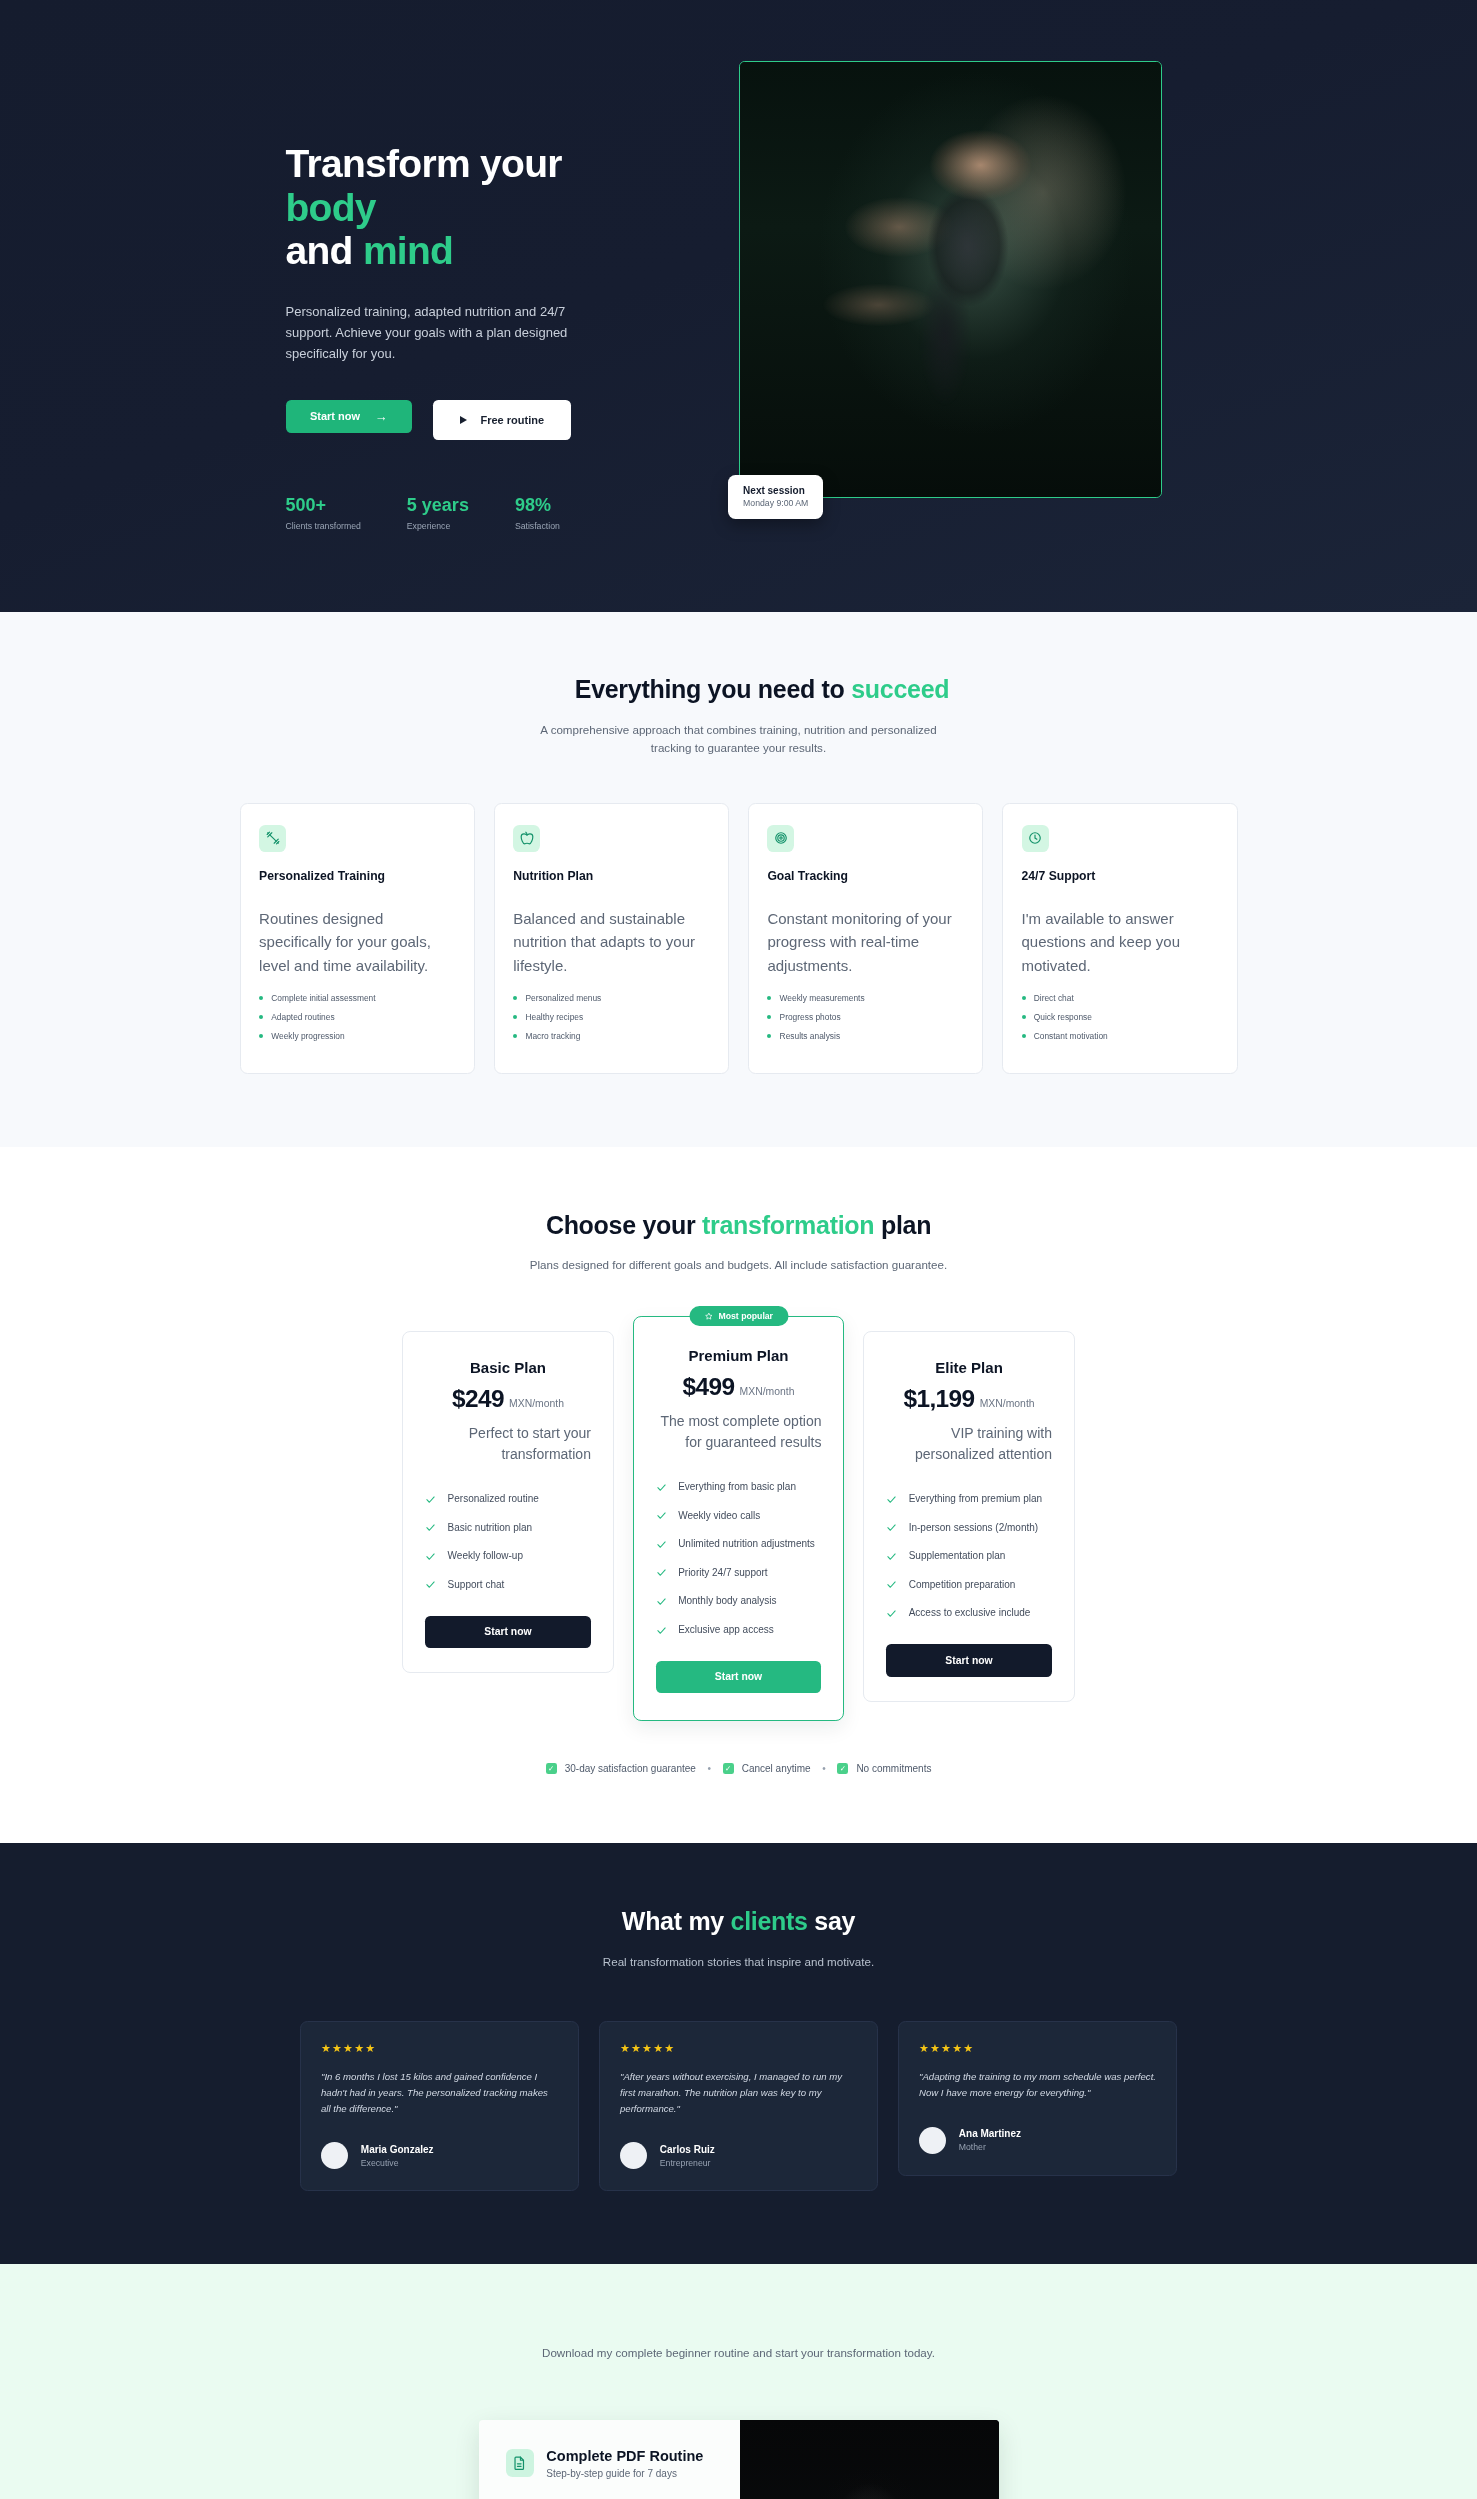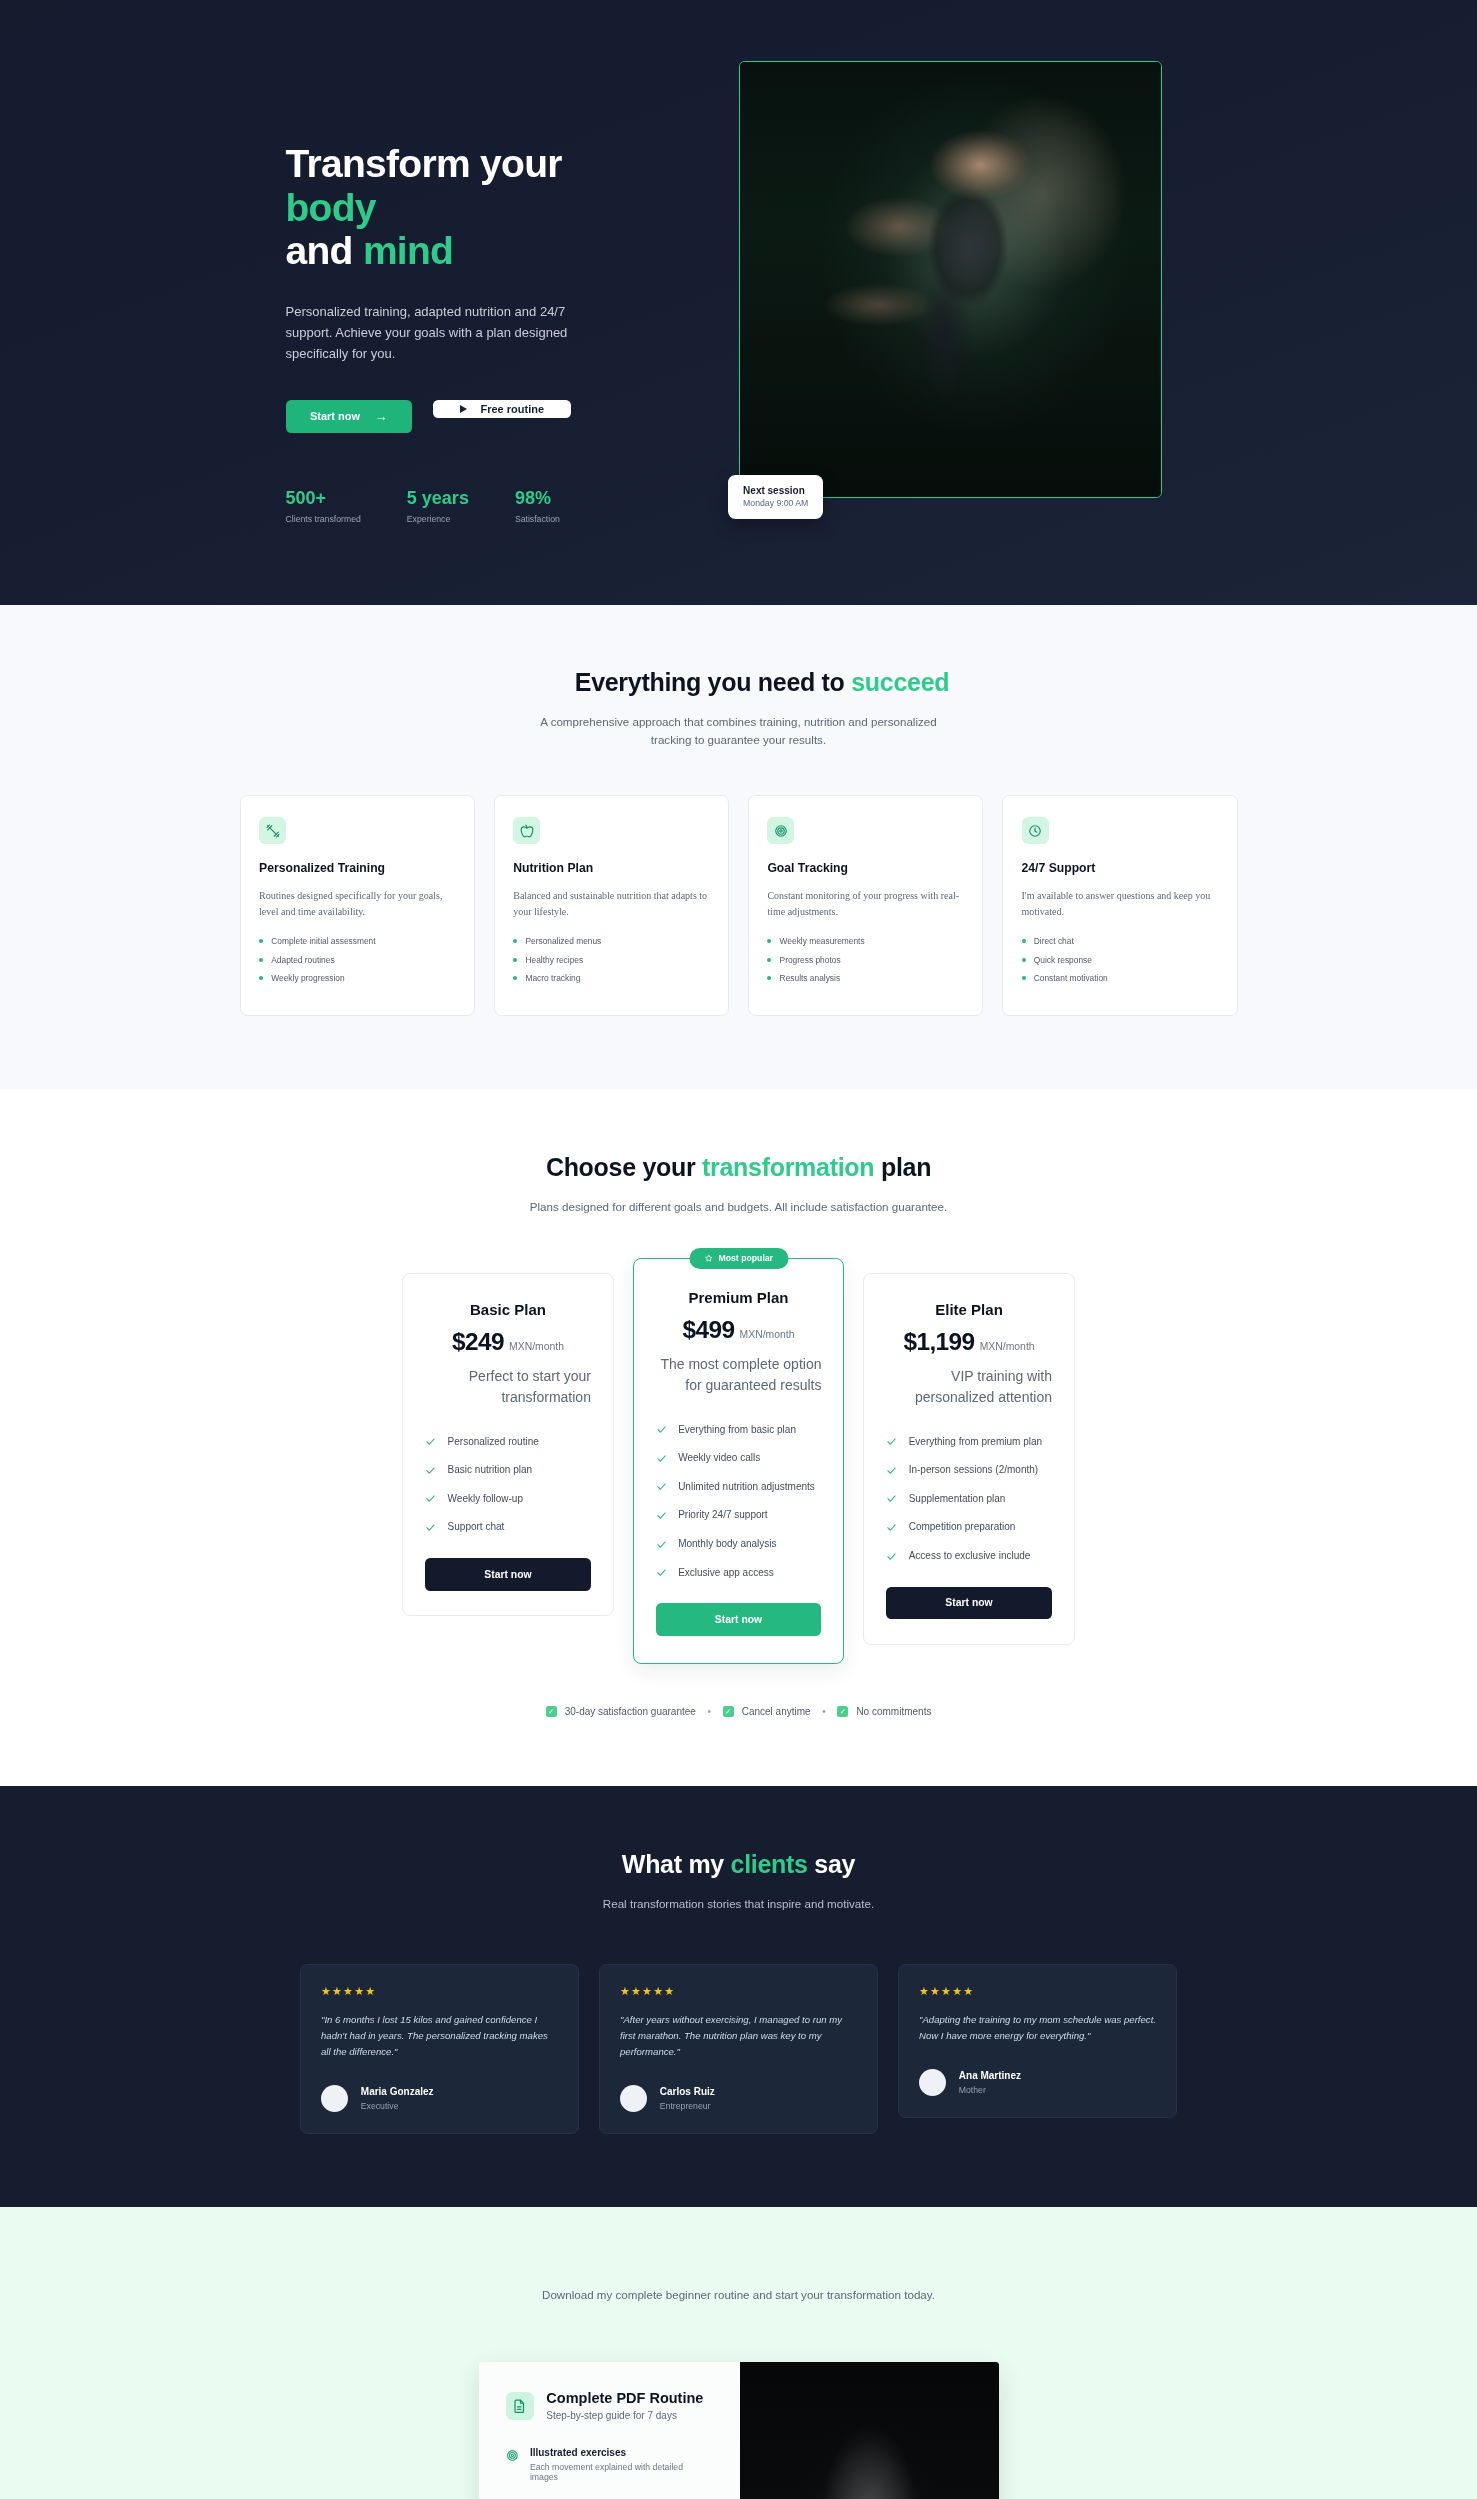--- a/index.html
+++ b/index.html
@@ -39,21 +39,21 @@
     gap:15px; border:none; cursor:pointer;
     font-family:"Liberation Sans", sans-serif;
   }
   .btn-primary {
     background:#1fb57a; color:#fff; font-size:11px; font-weight:bold;
     padding:0 24.4px; height:32.5px; border-radius:5.2px;
   }
   .btn-primary .arrow { font-size:12.8px; font-weight:normal; }
   .btn-white {
     background:#ffffff; color:#18202f; font-size:11px; font-weight:bold;
-    padding:0 27px; height:18px; border-radius:5.2px; gap:14px;
+    padding:0 27px; height:40px; border-radius:5.2px; gap:14px;
   }
   .play-tri {
     width:0;height:0;border-left:7.5px solid #18202f;
     border-top:4.6px solid transparent;border-bottom:4.6px solid transparent;
   }
   .hero-stats { margin-top:55px; display:flex; gap:46px; }
   .stat-val { font-size:18px; font-weight:bold; color:#2ecc8a; }
   .stat-lab { margin-top:5.2px; font-size:8.7px; color:#9aa5b5; }
 
   .hero-right { position:relative; padding-top:5.8px; }
@@ -107,21 +107,21 @@
   .feat-card {
     background:#ffffff; border:0.6px solid #e6eaf0; border-radius:7.5px;
     padding:21px 18.6px 23px;
   }
   .feat-ic {
     width:27px; height:27px; border-radius:6.4px; background:#d3f6e3;
     display:flex; align-items:center; justify-content:center;
   }
   .feat-ic svg { width:14px; height:14px; }
   .feat-title { margin-top:17.4px; font-size:12.2px; font-weight:bold; color:#0c1424; }
-  .feat-desc { margin-top:13px; font-size:10px; line-height:1.56; color:#5d6776;font-family:Liberation Serif, serif; }
+  .feat-desc { margin-top:24px; font-size:15px; line-height:1.56; color:#5d6776; }
   .feat-list { margin-top:16.3px; list-style:none; }
   .feat-list li {
     font-size:8.4px; color:#4f5a6b; margin-bottom:8.7px;
     display:flex; align-items:center; gap:8.1px;
   }
   .dot { width:4.1px; height:4.1px; border-radius:50%; background:#25b981; flex:none; }
 
   
   .pricing { background:#ffffff; padding:64px 0 69px; }
   .pricing .sec-title { color:#0c1424; }

